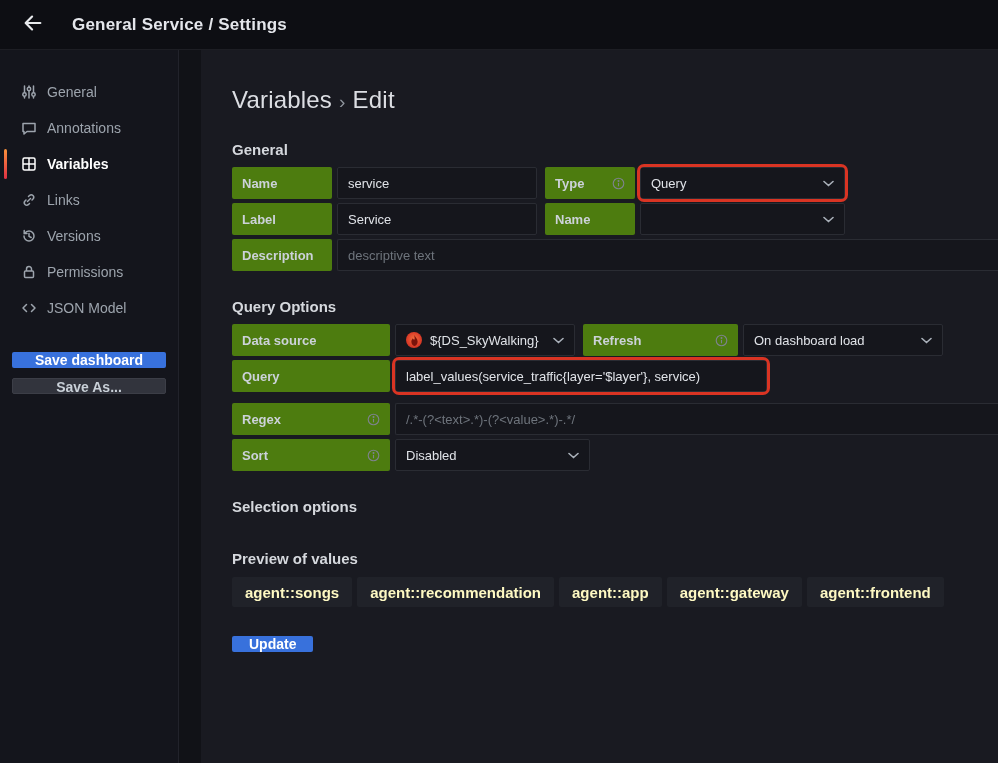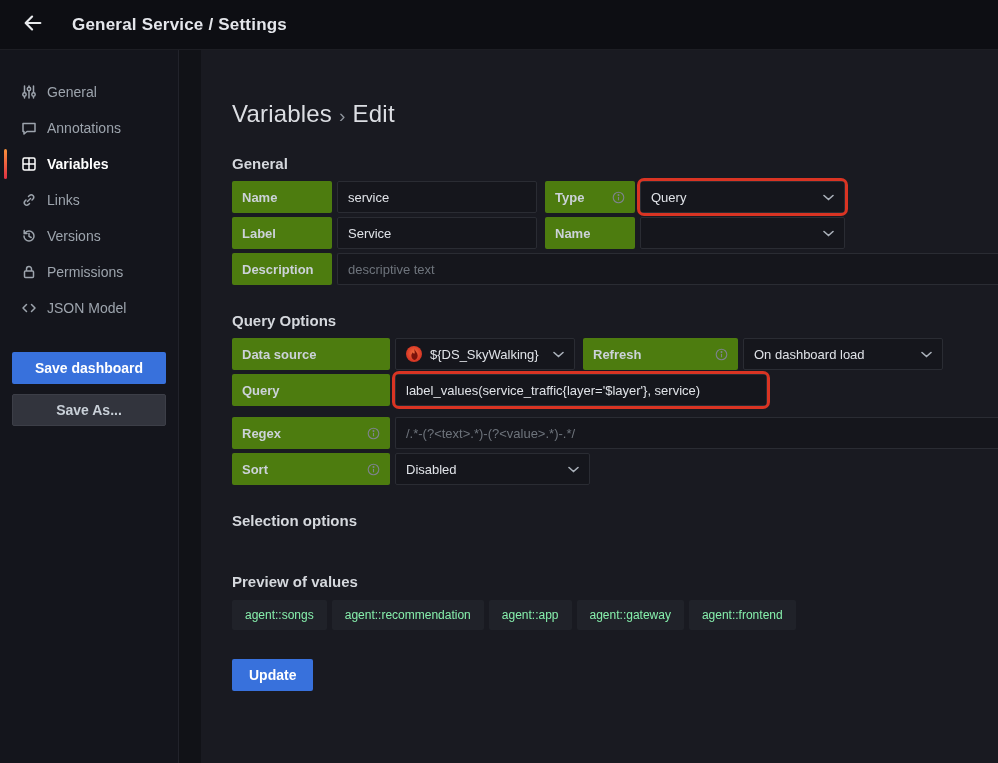--- a/index.html
+++ b/index.html
@@ -33,29 +33,29 @@
   .nav-item {
     position: relative; height: 36px; display: flex; align-items: center; gap: 10px;
     padding-left: 21px; color: #9da4ad; cursor: pointer; font-size: 14px;
   }
   .nav-item .ind { position: absolute; left: 4px; top: 3px; bottom: 3px; width: 3px; border-radius: 2px; display: none; }
   .nav-item.active { color: #ffffff; font-weight: 700; }
   .nav-item.active .ind { display: block; background: linear-gradient(180deg, #fb923c 0%, #e02f44 100%); }
   .nav-item .nicon { display: flex; width: 16px; height: 16px; }
   .side-buttons { margin: 26px 12px 0 12px; display: flex; flex-direction: column; gap: 10px; }
   .btn {
-    height: 32px; border-radius: 2px; border: none; cursor: pointer;
+    height: 16px; border-radius: 2px; border: none; cursor: pointer;
     font-family: "Liberation Sans", sans-serif; font-size: 14px; font-weight: 600;
   }
   .btn.primary { background: #3871dc; color: #ffffff; }
   .btn.secondary { background: #32343d; color: #c9d0d8; border: 1px solid #3c3e47; }
 
   
   .main { flex: 1; background: #191a21; padding: 36px 0 0 31px; overflow: hidden; }
-  h1.breadcrumb { font-size: 24px; font-weight: 500; color: #dcdee3; margin-bottom: 27px; letter-spacing: .2px; margin-top: 14px; }
+  h1.breadcrumb { font-size: 24px; font-weight: 500; color: #dcdee3; margin-bottom: 27px; letter-spacing: .2px; }
   h1.breadcrumb .sep { color: #8e949c; font-size: 19px; padding: 0 7px; }
   .section-title { font-size: 15px; font-weight: 600; color: #d5d8dd; margin-bottom: 9px; }
 
   .form-row { display: flex; height: 32px; margin-bottom: 4px; }
   .f-label {
     background: #4d7c0f; border-radius: 2px; display: flex; align-items: center;
     padding: 0 10px; font-weight: 600; color: #ccd2d9; flex-shrink: 0;
   }
   .f-label.spread { justify-content: space-between; }
   .f-input, .f-select {
@@ -95,21 +95,21 @@
   .toggle-pill {
     width: 34px; height: 17px; border-radius: 9px; background: #23252e;
     border: 1px solid #343641; display: flex; align-items: center; padding-left: 1px;
   }
   .toggle-knob { width: 13px; height: 13px; border-radius: 50%; background: #a7aeb8; }
 
   
   .chips { display: flex; gap: 5px; margin-top: 10px; }
   .chip {
     background: #202229; border-radius: 2px; height: 30px; display: flex; align-items: center;
-    padding: 0 13px; font-size: 12px; font-weight: 400; color: #86efac;
+    padding: 0 13px; font-size: 15px; font-weight: 700; color: #fef9c3;
   }
   .update-btn { margin-top: 29px; padding: 0 17px; }
   .sel-row { margin-bottom: 5px; }
 </style>
 </head>
 <body>
 
 <div class="header">
   <button class="back-btn">
     <span>
@@ -345,21 +345,21 @@
           </span>
       </div>
     </div>
 
     
     <div class="section-title gap-section">Selection options</div>
 
 
 
     
-    <div class="section-title gap-section" style="margin-top:44px">Preview of values</div>
+    <div class="section-title gap-section" style="margin-top:35px">Preview of values</div>
     <div class="chips">
       <div class="chip">agent::songs</div>
       <div class="chip">agent::recommendation</div>
       <div class="chip">agent::app</div>
       <div class="chip">agent::gateway</div>
       <div class="chip">agent::frontend</div>
     </div>
 
     <button class="btn primary update-btn">Update</button>
   </main>

